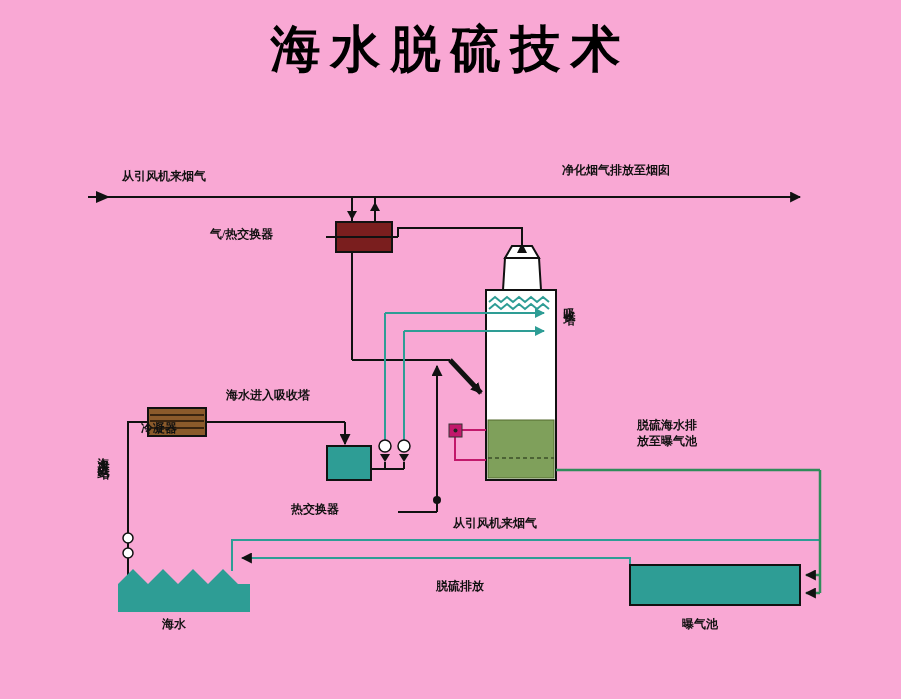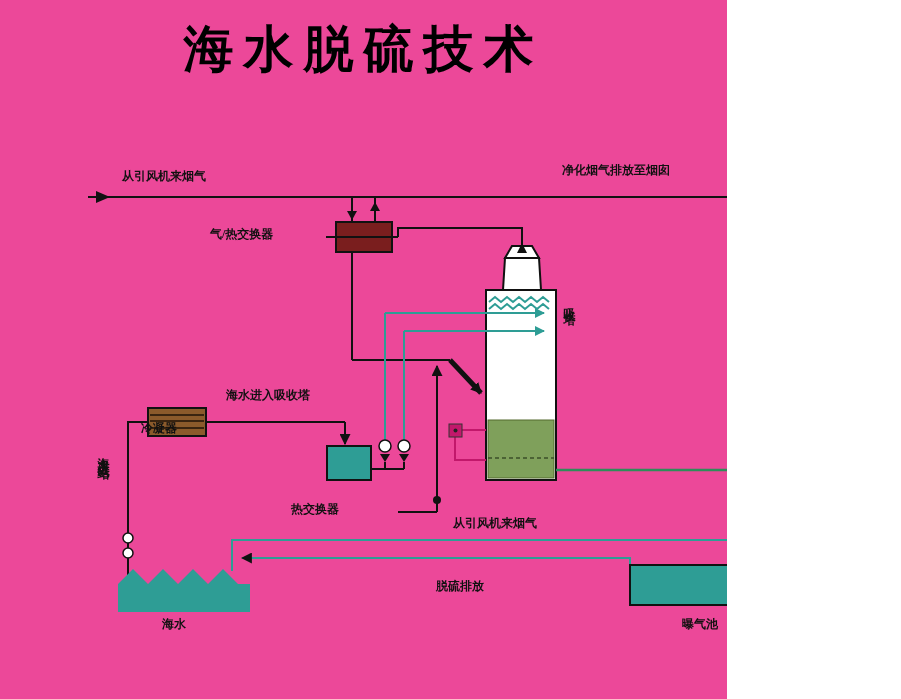--- a/index.html
+++ b/index.html
@@ -1,16 +1,16 @@
 <!DOCTYPE html>
 <html><head>
 <meta charset="utf-8">
 <style>
   html,body{margin:0;padding:0;background:#fff;}
-  .stage{position:relative;width:727px;height:699px;background:#ec4899;overflow:hidden;
+  .stage{position:relative;width:901px;height:699px;background:#f9a8d4;overflow:hidden;
          font-family:"Liberation Serif","DejaVu Serif",serif;color:#111;}
   .stage svg{position:absolute;left:0;top:0;}
   .title{position:absolute;top:16px;left:0;width:100%;text-align:center;
          font-size:50px;font-weight:700;letter-spacing:10px;color:#000;}
   .lbl{position:absolute;font-size:12px;font-weight:700;line-height:1.3;
        white-space:pre-line;color:#111;}
   .lbl.vert{writing-mode:vertical-rl;letter-spacing:2px;}
   .k{stroke:#111;stroke-width:2;fill:none;}
   .w{stroke:#2E9D95;stroke-width:2;fill:none;}
   .g{stroke:#2F8C5A;stroke-width:2.5;fill:none;}
@@ -115,17 +115,19 @@
 
   <div class="lbl" style="left:122px;top:169px;">从引风机来烟气</div>
   <div class="lbl" style="left:562px;top:163px;">净化烟气排放至烟囱</div>
   <div class="lbl" style="left:210px;top:227px;">气/热交换器</div>
   <div class="lbl vert" style="left:561px;top:299px;">吸收塔</div>
   <div class="lbl" style="left:141px;top:377px;margin-top:44px;">冷凝器</div>
   <div class="lbl" style="left:226px;top:388px;">海水进入吸收塔</div>
   <div class="lbl vert" style="left:95px;top:447px;">海水进入电站</div>
   <div class="lbl" style="left:291px;top:502px;">热交换器</div>
   <div class="lbl" style="left:453px;top:516px;">从引风机来烟气</div>
+  <div class="lbl" style="left:637px;top:418px;">脱硫海水排
+放至曝气池</div>
   <div class="lbl" style="left:436px;top:579px;">脱硫排放</div>
   <div class="lbl" style="left:162px;top:617px;">海水</div>
   <div class="lbl" style="left:682px;top:617px;">曝气池</div>
 
 </div>
 
 </body></html>

